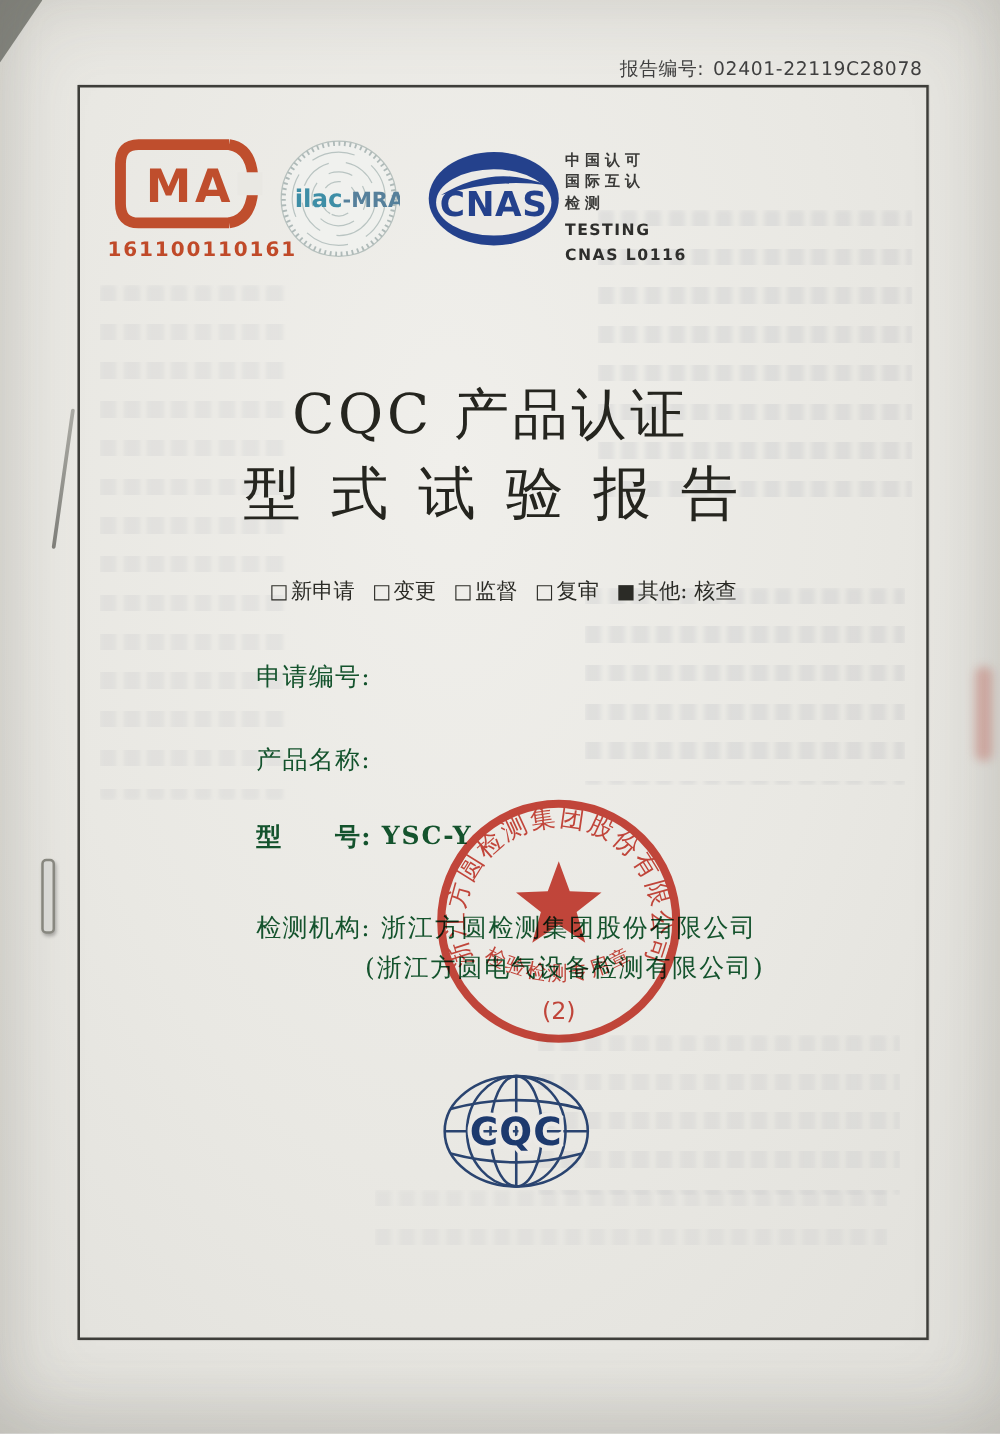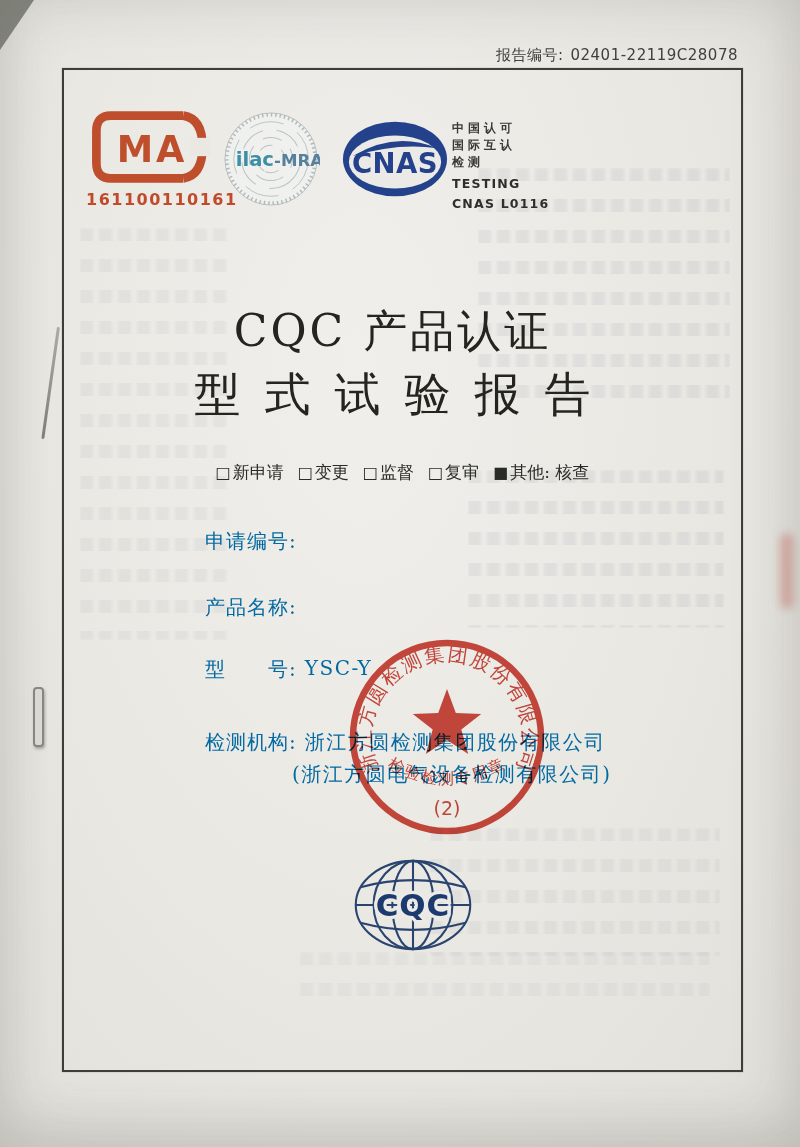--- a/index.html
+++ b/index.html
@@ -97,27 +97,27 @@
     display:flex; justify-content:center; gap:14px;
     font-size:17px; color:#2b2b26; z-index:5;
     font-family:"DejaVu Serif","Liberation Serif",serif;
   }
   .check-item { display:flex; align-items:center; gap:2px; }
   .check-item .box { font-size:16px; }
   
   .field-row {
     position:absolute; left:205px; display:flex; gap:8px;
     font-family:"DejaVu Serif","Liberation Serif",serif;
-    font-size:20px; color:#0369a1; letter-spacing:1px; z-index:5;
+    font-size:20px; color:#14532d; letter-spacing:1px; z-index:5;
     white-space:pre;
   }
   .field-row .value { letter-spacing:1.5px; }
   .row-appno   { top:528px; }
   .row-product { top:594px;flex-direction:column; }
-  .row-model   { top:656px; }
+  .row-model   { top:656px;font-weight:bold; }
   .row-agency  { top:729px; }
   .row-agency2 { top:761px; left:292px; }
   
   .stamp {
     position:absolute; left:345px; top:635px; width:204px; height:204px;
     z-index:6; mix-blend-mode:multiply; opacity:.9;
   }
   
   .logo-cqc { position:absolute; left:352px; top:856px; z-index:5; }
 </style>

